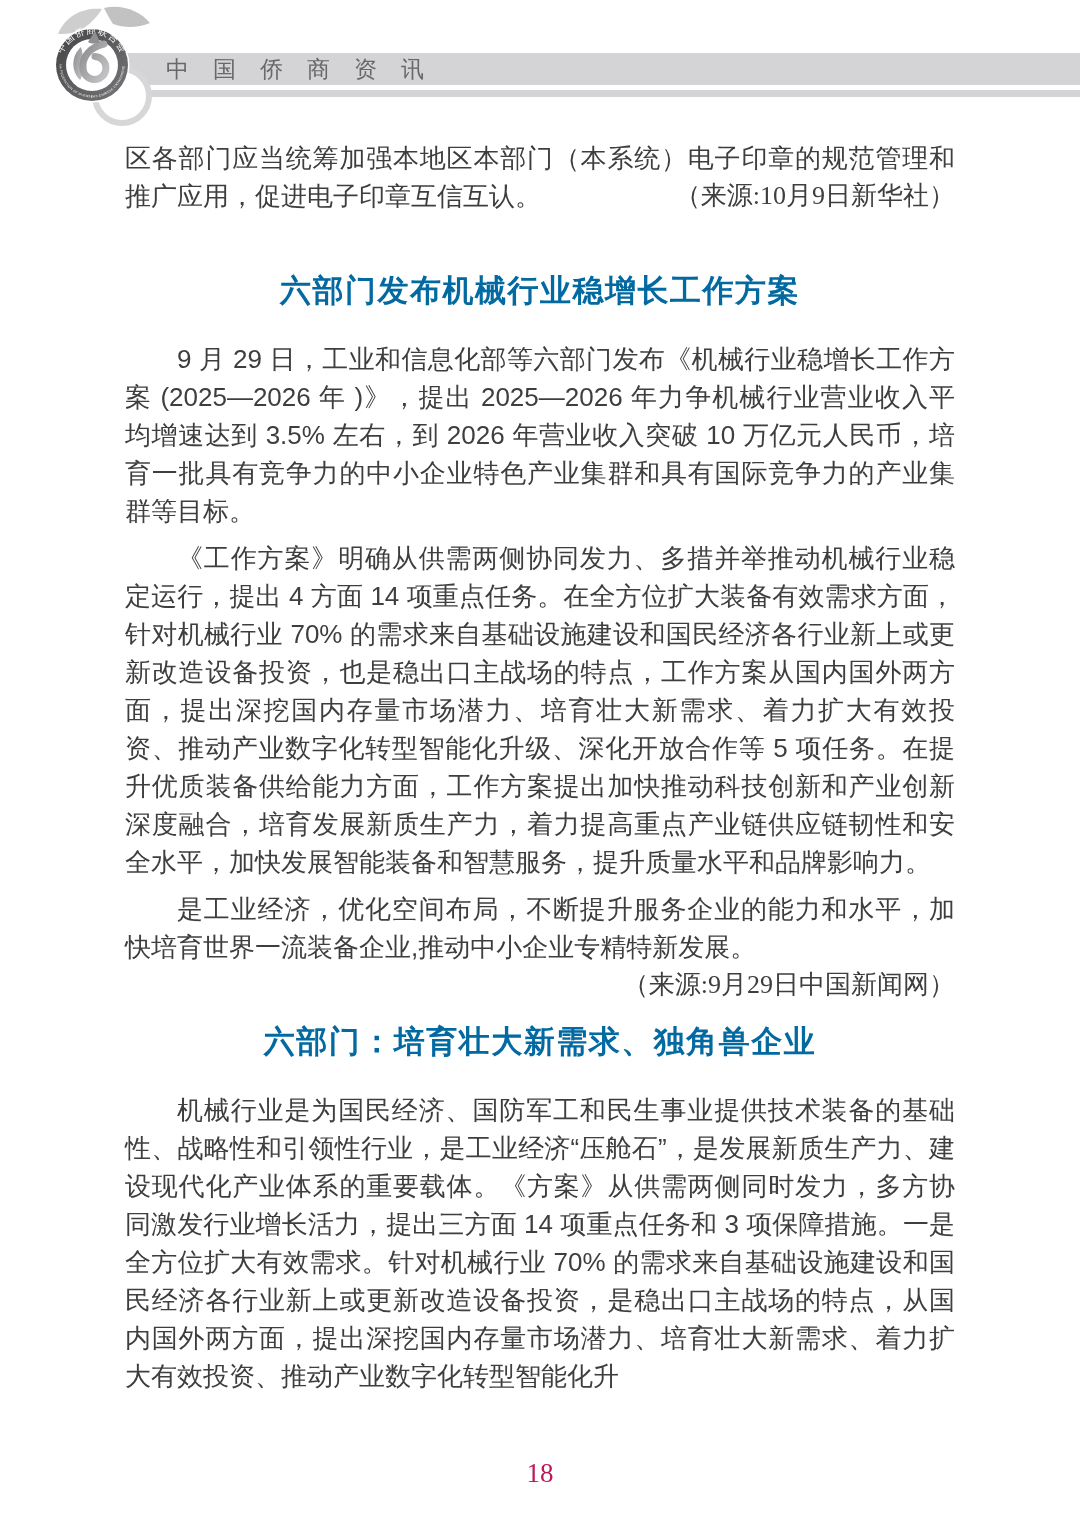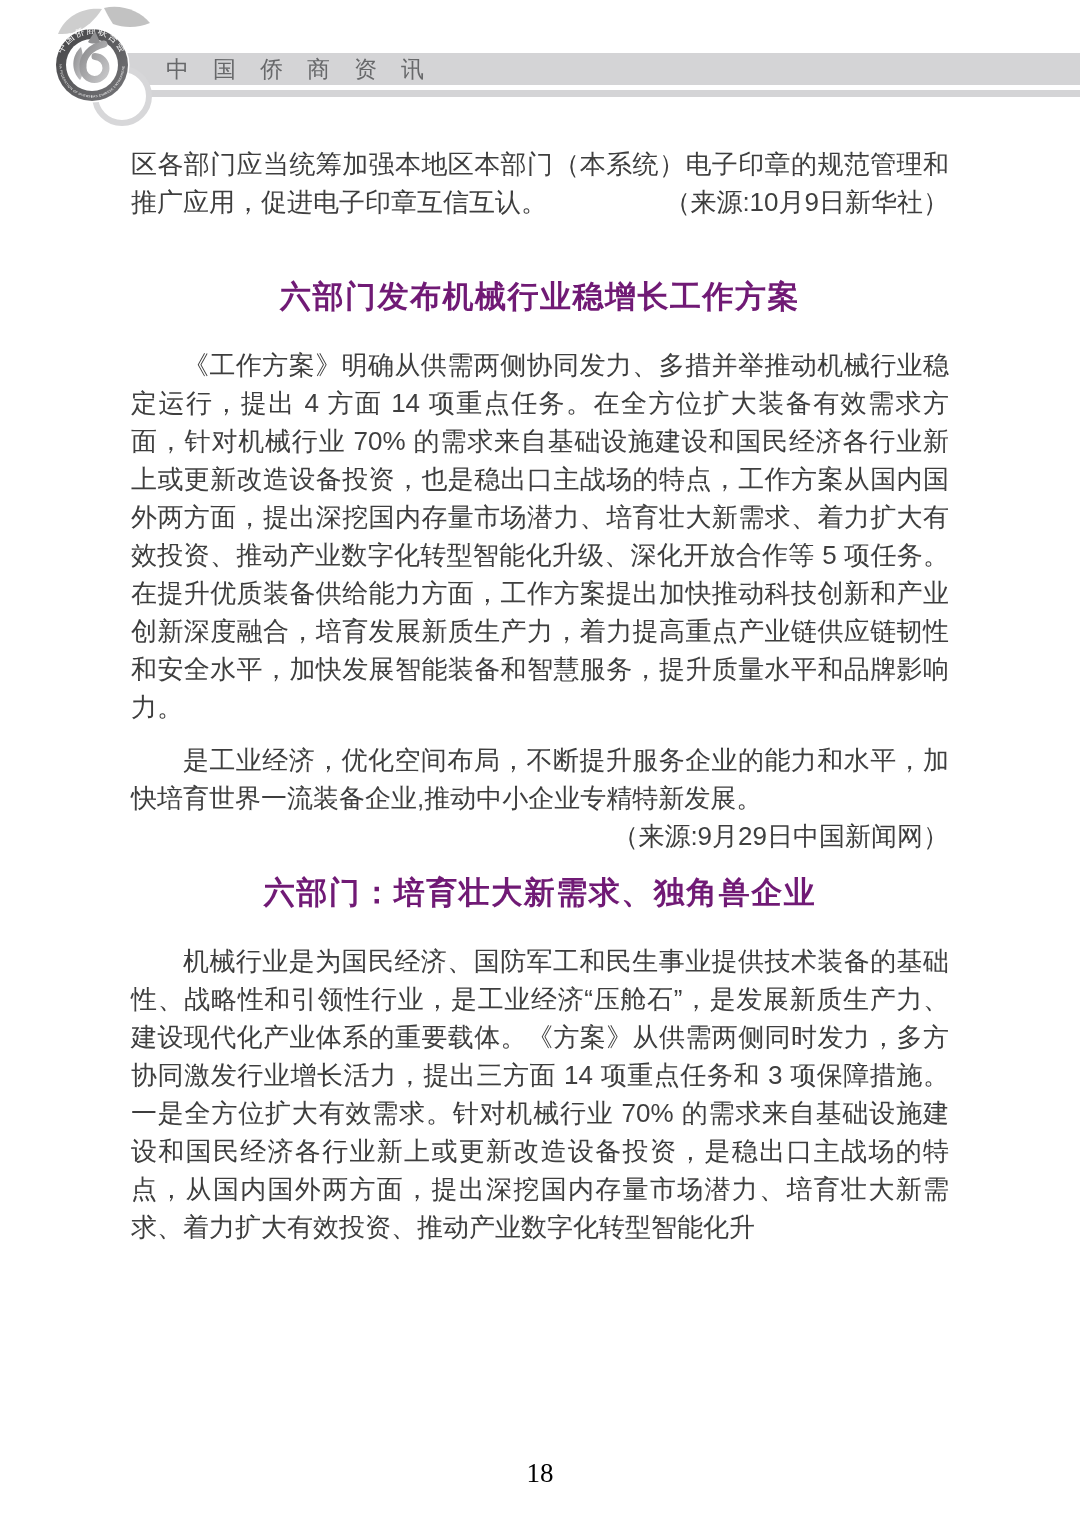--- a/index.html
+++ b/index.html
@@ -30,36 +30,36 @@
   }
 
   
   .content {
     position:absolute; left:116px; top:0; width:848px;
     padding-top:130px;
     color:#3e3e3e;
     font-size:26px; line-height:38px;
     text-align:justify; text-justify:inter-character;
   }
-  .content p { margin:15px; }
+  .content p { margin:9px; }
   p.indent { text-indent:2em; }
-  .src { float:right; }
+  .src { float:right;font-family:Liberation Serif, serif; }
   .sec-title {
     margin:54px 0 27px 0;
     font-size:31px; line-height:44px;
     font-weight:bold; text-align:center;
-    color:#701a75; letter-spacing:1.5px;
+    color:#0369a1; letter-spacing:1.5px;
   }
 
   
   .page-number {
     position:absolute; top:1458px; left:0; width:100%;
     text-align:center;
     font-family:"Liberation Serif","DejaVu Serif",serif;
-    font-size:27px; color:#000000;
+    font-size:27px; color:#be185d;
   }
 </style>
 </head>
 <body>
 
 <div class="page">
 
   <div class="bar-thick"></div>
   <div class="bar-thin"></div>
   <div class="bar-title">中国侨商资讯</div>
@@ -102,20 +102,21 @@
       </g>
     </svg>
   </div>
 
   <div class="content">
 
     <p><span>区各部门应当统筹加强本地区本部门（本系统）电子印章的规范管理和推广应用，促进电子印章互信互认。</span><span class="src">（来源:10月9日新华社）</span></p>
 
     <section>
       <h2 class="sec-title">六部门发布机械行业稳增长工作方案</h2>
+      <p class="indent">9 月 29 日，工业和信息化部等六部门发布《机械行业稳增长工作方案 (2025—2026 年 )》，提出 2025—2026 年力争机械行业营业收入平均增速达到 3.5% 左右，到 2026 年营业收入突破 10 万亿元人民币，培育一批具有竞争力的中小企业特色产业集群和具有国际竞争力的产业集群等目标。</p>
       <p class="indent">《工作方案》明确从供需两侧协同发力、多措并举推动机械行业稳定运行，提出 4 方面 14 项重点任务。在全方位扩大装备有效需求方面，针对机械行业 70% 的需求来自基础设施建设和国民经济各行业新上或更新改造设备投资，也是稳出口主战场的特点，工作方案从国内国外两方面，提出深挖国内存量市场潜力、培育壮大新需求、着力扩大有效投资、推动产业数字化转型智能化升级、深化开放合作等 5 项任务。在提升优质装备供给能力方面，工作方案提出加快推动科技创新和产业创新深度融合，培育发展新质生产力，着力提高重点产业链供应链韧性和安全水平，加快发展智能装备和智慧服务，提升质量水平和品牌影响力。</p>
       <p class="indent"><span>是工业经济，优化空间布局，不断提升服务企业的能力和水平，加快培育世界一流装备企业,推动中小企业专精特新发展。</span><span class="src">（来源:9月29日中国新闻网）</span></p>
     </section>
 
     <section>
       <h2 class="sec-title">六部门：培育壮大新需求、独角兽企业</h2>
       <p class="indent">机械行业是为国民经济、国防军工和民生事业提供技术装备的基础性、战略性和引领性行业，是工业经济“压舱石”，是发展新质生产力、建设现代化产业体系的重要载体。《方案》从供需两侧同时发力，多方协同激发行业增长活力，提出三方面 14 项重点任务和 3 项保障措施。一是全方位扩大有效需求。针对机械行业 70% 的需求来自基础设施建设和国民经济各行业新上或更新改造设备投资，是稳出口主战场的特点，从国内国外两方面，提出深挖国内存量市场潜力、培育壮大新需求、着力扩大有效投资、推动产业数字化转型智能化升</p>
     </section>
 
   </div>

